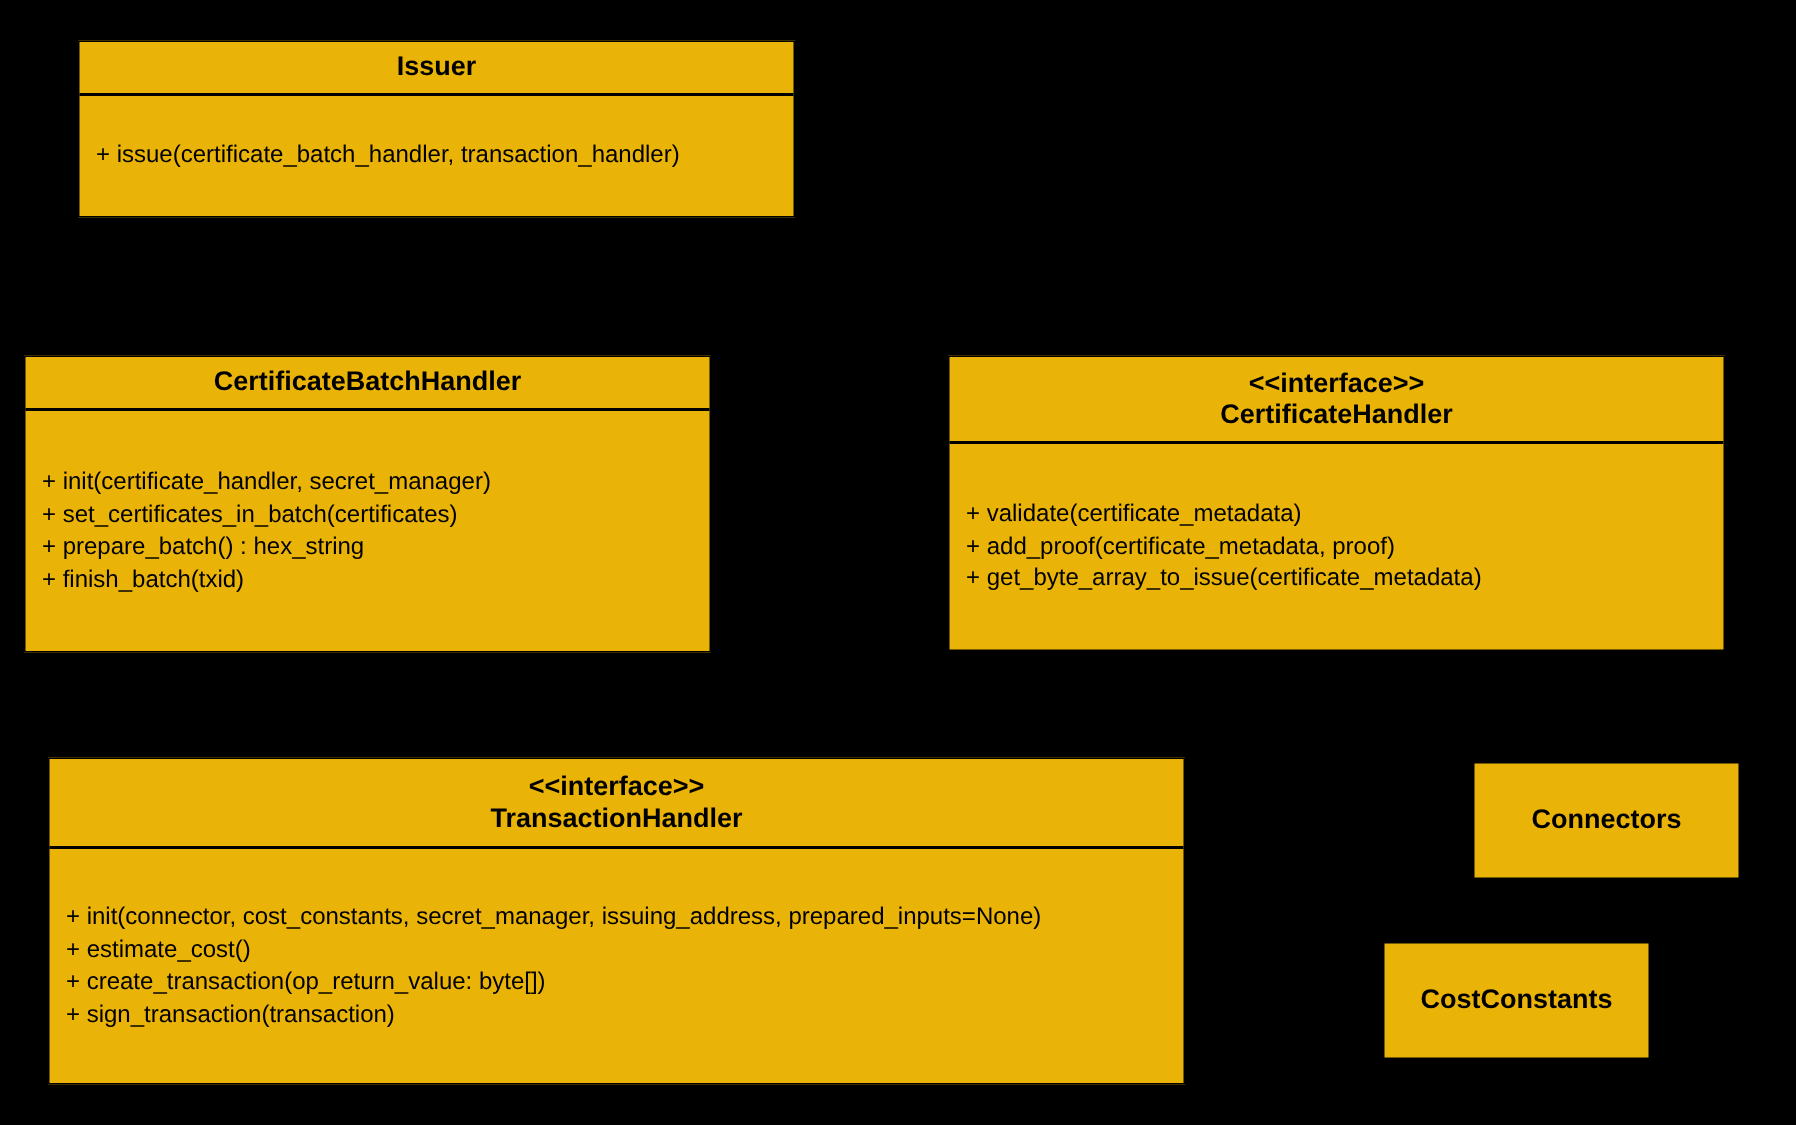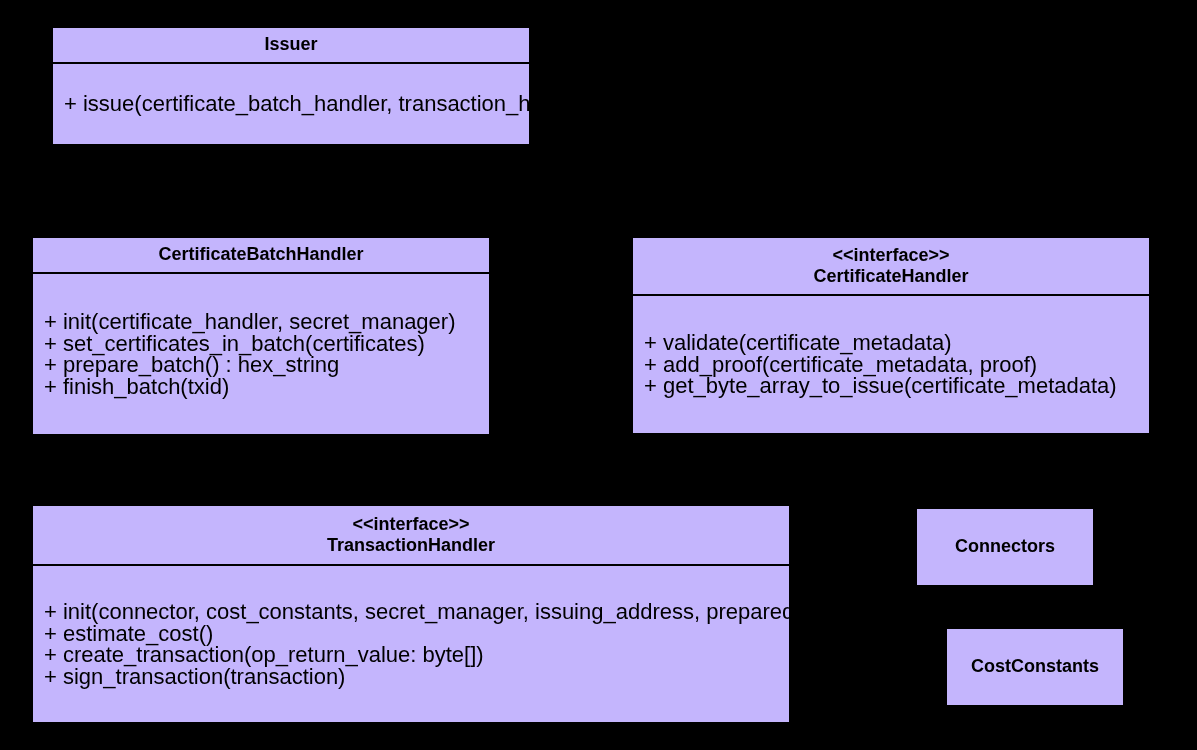--- a/index.html
+++ b/index.html
@@ -7,21 +7,21 @@
   body {
     position: relative;
     width: 1197px;
     height: 750px;
     overflow: hidden;
     font-family: "Liberation Sans", sans-serif;
     color: #000000;
   }
   .uml-class {
     position: absolute;
-    background: #c4b5fd;
+    background: #eab308;
     border: 1px solid #000000;
     display: flex;
     flex-direction: column;
   }
   .uml-header {
     flex: 0 0 auto;
     display: flex;
     flex-direction: column;
     align-items: center;
     justify-content: center;
@@ -32,37 +32,37 @@
     white-space: nowrap;
   }
   .with-body > .uml-header { border-bottom: 2px solid #000000; }
   .no-body > .uml-header { flex: 1 1 auto; }
   .uml-body {
     flex: 1 1 auto;
     display: flex;
     flex-direction: column;
     justify-content: center;
     padding: 0 12px 0 11px;
-    font-size: 22px;
+    font-size: 16px;
     line-height: 21.5px;
     white-space: nowrap;
   }
   .uml-stereotype { font-weight: bold; }
 
   
   .c0 { left: 52px;  top: 27px;  width: 478px; height: 118px; }
   .c0 > .uml-header { height: 36px; }
-  .c1 { left: 32px;  top: 237px; width: 458px; height: 198px; }
+  .c1 { left: 16px;  top: 237px; width: 458px; height: 198px; }
   .c1 > .uml-header { height: 36px; }
   .c2 { left: 632px; top: 237px; width: 518px; height: 197px; }
   .c2 > .uml-header { height: 58px; }
   .c3 { left: 32px;  top: 505px; width: 758px; height: 218px; }
   .c3 > .uml-header { height: 60px; }
-  .c4 { left: 916px; top: 508px; width: 178px; height: 78px; }
-  .c5 { left: 946px; top: 628px; width: 178px; height: 78px; }
+  .c4 { left: 982px; top: 508px; width: 178px; height: 78px; }
+  .c5 { left: 922px; top: 628px; width: 178px; height: 78px; }
 </style>
 </head>
 <body>
 
 <section class="uml-class c0 with-body">
   <header class="uml-header">
     <div class="uml-title">Issuer</div>
   </header>
   <div class="uml-body">
     <div class="uml-method">+ issue(certificate_batch_handler, transaction_handler)</div>

